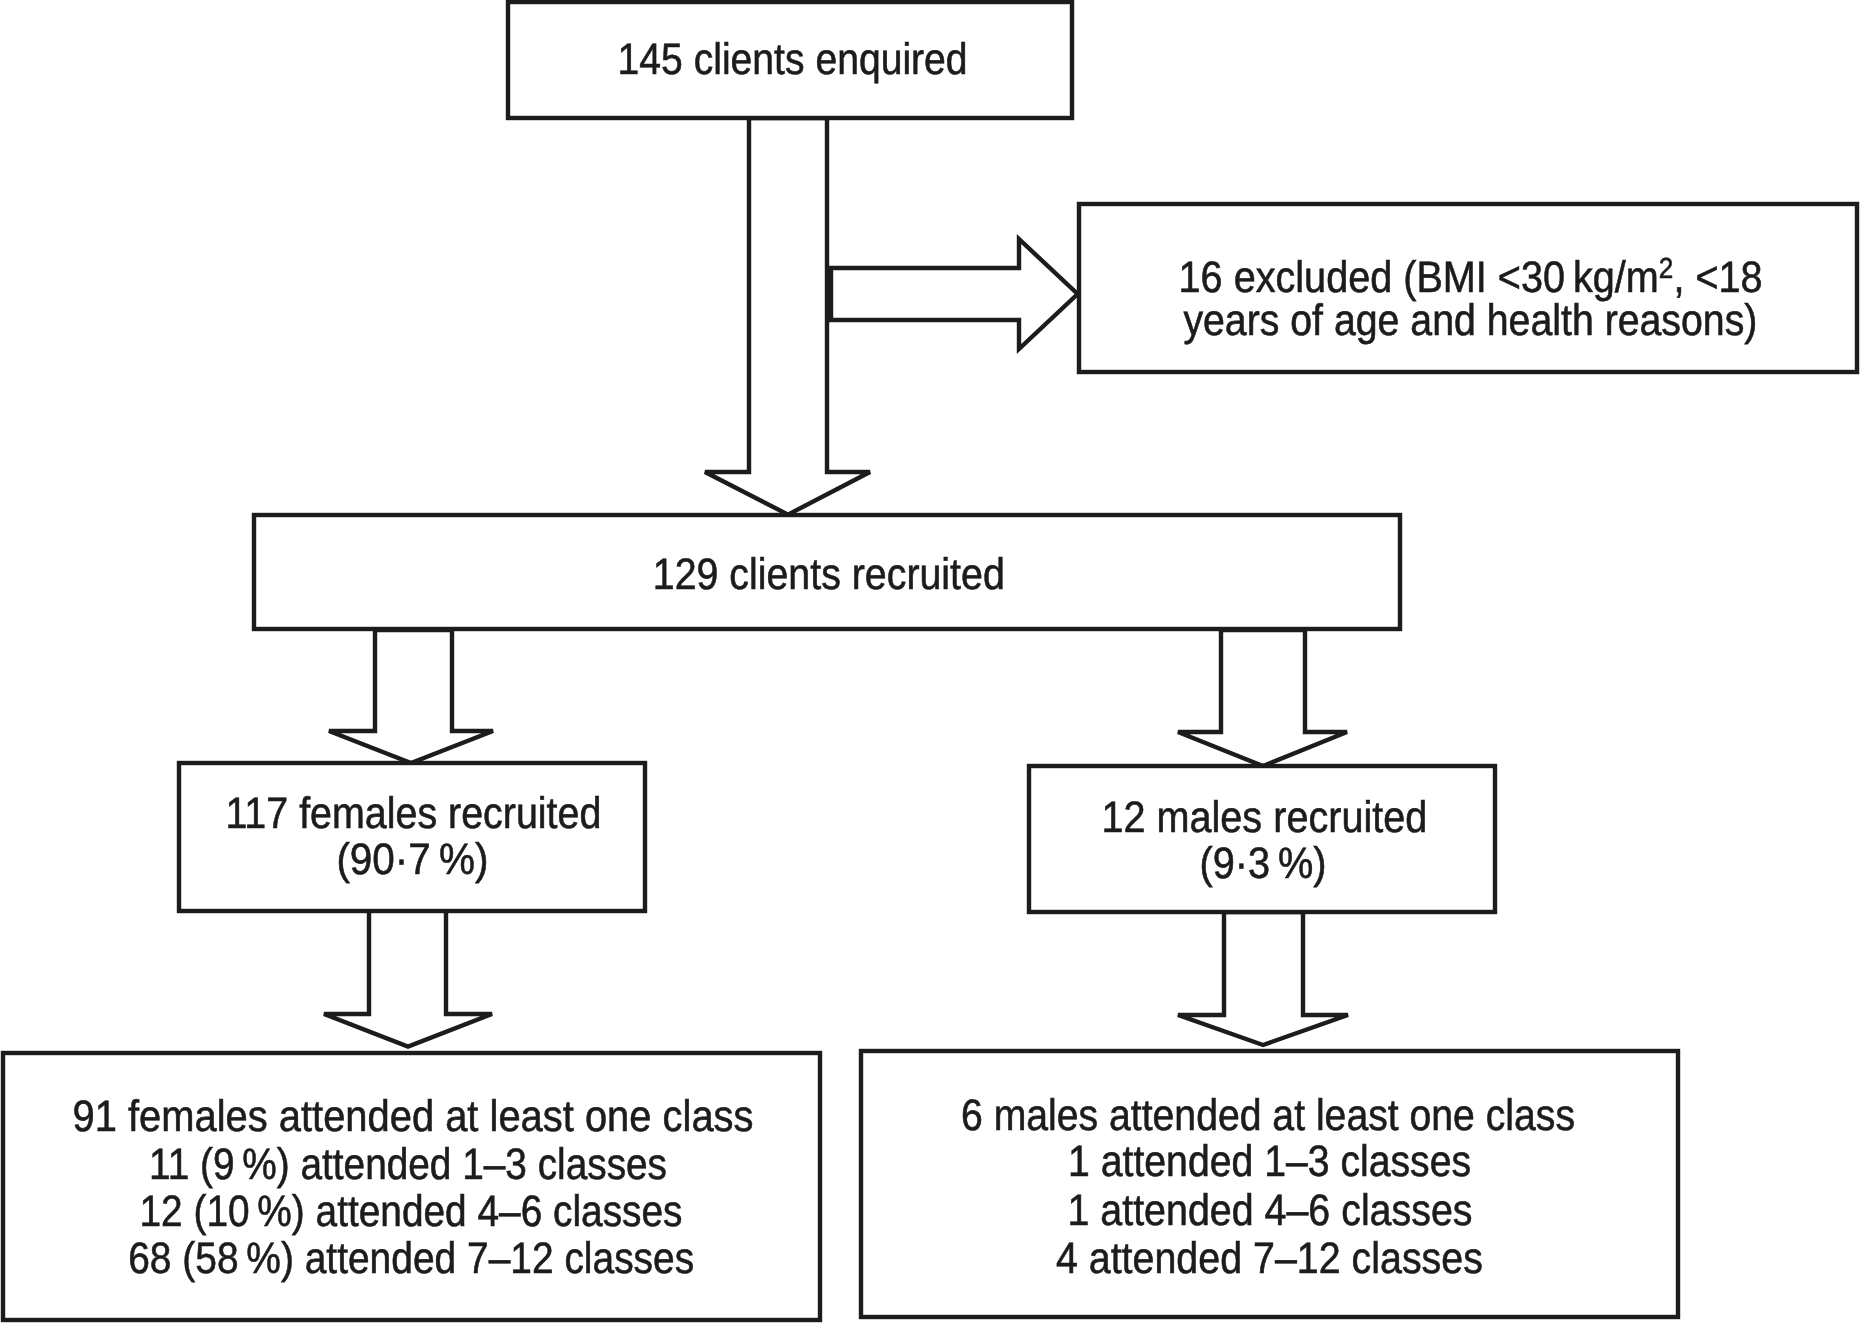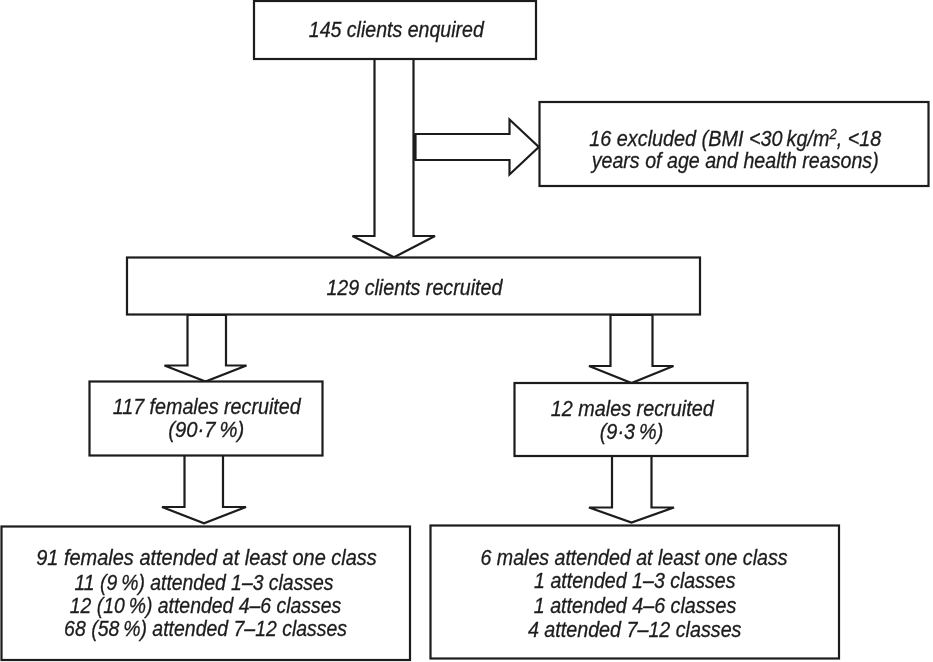--- a/index.html
+++ b/index.html
@@ -1,16 +1,16 @@
 <!DOCTYPE html>
 <html><head>
 <meta charset="utf-8">
 <style>
   html,body{margin:0;padding:0;background:#ffffff;}
-  #page{position:relative;will-change:transform;width:933px;height:662px;background:#e5e5e5;overflow:hidden;font-style:italic;}
+  #page{position:relative;will-change:transform;width:933px;height:662px;background:#e5e5e5;overflow:hidden;}
   svg{display:block;}
   text{font-family:"Liberation Sans",sans-serif;font-size:22px;fill:#1c1c1c;stroke:#1c1c1c;stroke-width:0.3;}
 </style>
 </head>
 <body>
 <div id="page">
 <svg width="933" height="662" viewBox="0 0 933 662" xmlns="http://www.w3.org/2000/svg">
   <rect width="933" height="662" fill="#ffffff"></rect>
   <g fill="#ffffff" stroke="#1c1c1c" stroke-width="2.2">
 

